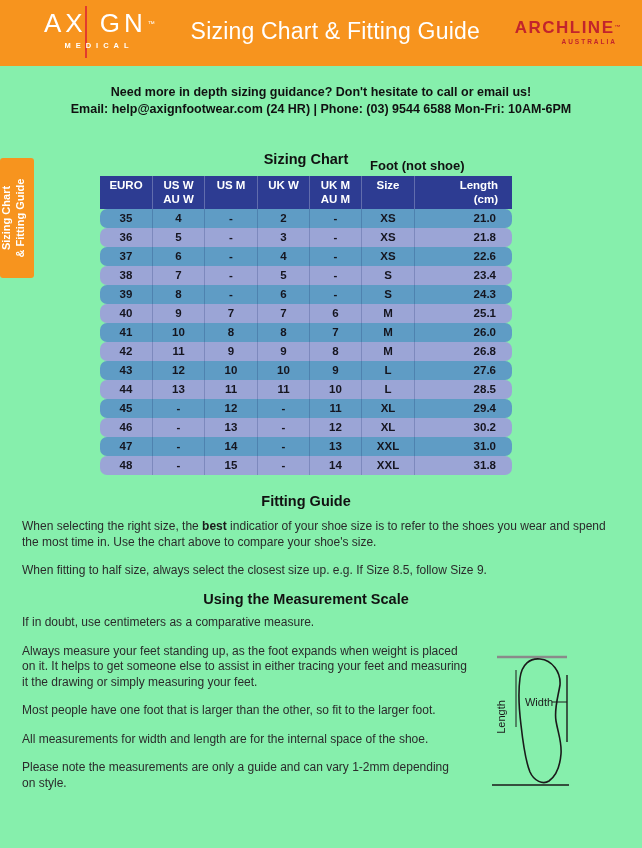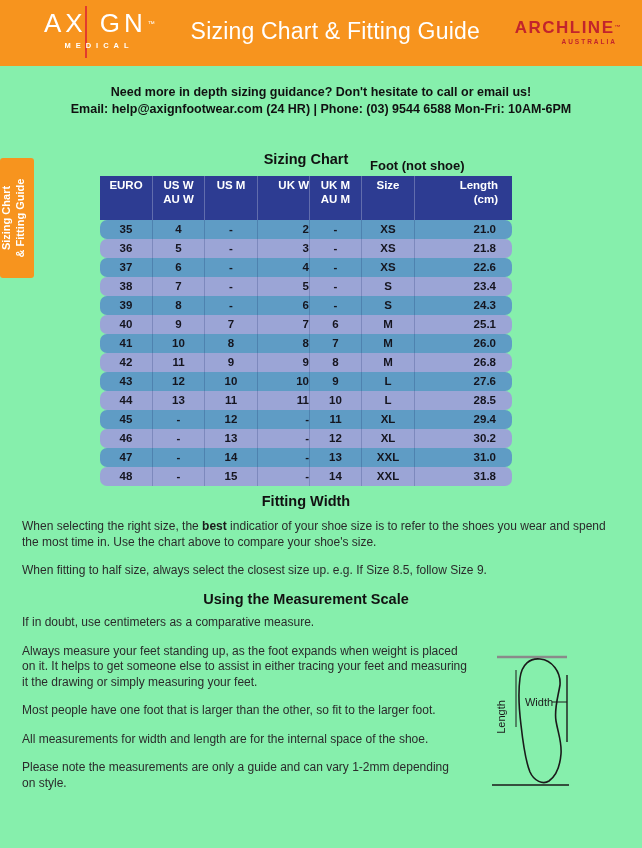--- a/index.html
+++ b/index.html
@@ -29,31 +29,31 @@
   
   .side-tab { position:absolute; left:0; top:158px; width:34px; height:120px; background:#F7941E; border-radius:3px; }
   .side-tab-text { position:absolute; left:-43px; top:43px; width:120px; height:34px; transform:rotate(-90deg);
                    color:#fff; font-size:11px; font-weight:bold; text-align:center; line-height:13.5px; }
   
   .chart-title { position:absolute; left:100px; top:151px; width:412px; text-align:center;
                  font-size:14.5px; font-weight:bold; color:#111; }
   .foot-note { position:absolute; left:370px; top:158px; width:142px; 
                font-size:13px; font-weight:bold; color:#111; }
   .size-table { position:absolute; left:100px; top:176px; width:412px; }
-  .thead { display:flex; background:#2D3C92; color:#fff; height:44px; }
+  .thead { display:flex; background:#2D3C92; color:#fff; height:33px; }
   .thcell { font-size:11.5px; font-weight:bold; text-align:center; padding-top:3px; line-height:13.5px;
             border-right:1px solid rgba(255,255,255,0.25); }
   .thcell:last-child { border-right:none; text-align:right; padding-right:14px; }
   .trow { display:flex; height:19px;border-radius:7px; }
   .trow:nth-child(odd)  { background:#5F9CC5; }
   .trow:nth-child(even) { background:#9BA5D6; }
   .tcell { font-size:11.5px; font-weight:bold; color:#15151f; text-align:center; line-height:19px;
            border-right:1px solid rgba(20,40,100,0.22); }
   .tcell:last-child { border-right:none; text-align:right; padding-right:16px; }
-  .c0 { width:53px; } .c1 { width:52px; } .c2 { width:53px; } .c3 { width:52px;text-align:right; }
+  .c0 { width:53px; } .c1 { width:52px; } .c2 { width:53px; } .c3 { width:52px; }
   .c4 { width:52px; } .c5 { width:53px; } .c6 { width:97px; }
   
   .sec-heading { position:absolute; width:612px; left:0; text-align:center;
                  font-size:14.5px; font-weight:bold; color:#111; }
   .fit-heading { top:493px; }
   .meas-heading { top:591px; }
   .fit-paras { position:absolute; left:22px; top:519px; width:600px; }
   .meas-paras { position:absolute; left:22px; top:615px; width:478px; }
   .para { font-size:12px; line-height:15.5px; color:#2b2b2b; white-space:pre-line; margin-bottom:13px; }
   .para b { color:#1b1b1b; }
@@ -252,21 +252,21 @@
           <div class="tcell c1">-</div>
           <div class="tcell c2">15</div>
           <div class="tcell c3">-</div>
           <div class="tcell c4">14</div>
           <div class="tcell c5">XXL</div>
           <div class="tcell c6">31.8</div>
         </div>
       </div>
   </div>
 
-  <h2 class="sec-heading fit-heading">Fitting Width</h2>
+  <h2 class="sec-heading fit-heading">Fitting Guide</h2>
   <div class="fit-paras">
     <p class="para"><span>When selecting the right size, the </span><b>best</b><span> indicatior of your shoe size is to refer to the shoes you wear and spend
 the most time in. Use the chart above to compare your shoe's size.</span></p>
     <p class="para">When fitting to half size, always select the closest size up. e.g. If Size 8.5, follow Size 9.</p>
   </div>
 
   <h2 class="sec-heading meas-heading">Using the Measurement Scale</h2>
   <div class="meas-paras">
     <p class="para">If in doubt, use centimeters as a comparative measure.</p>
     <p class="para">Always measure your feet standing up, as the foot expands when weight is placed

